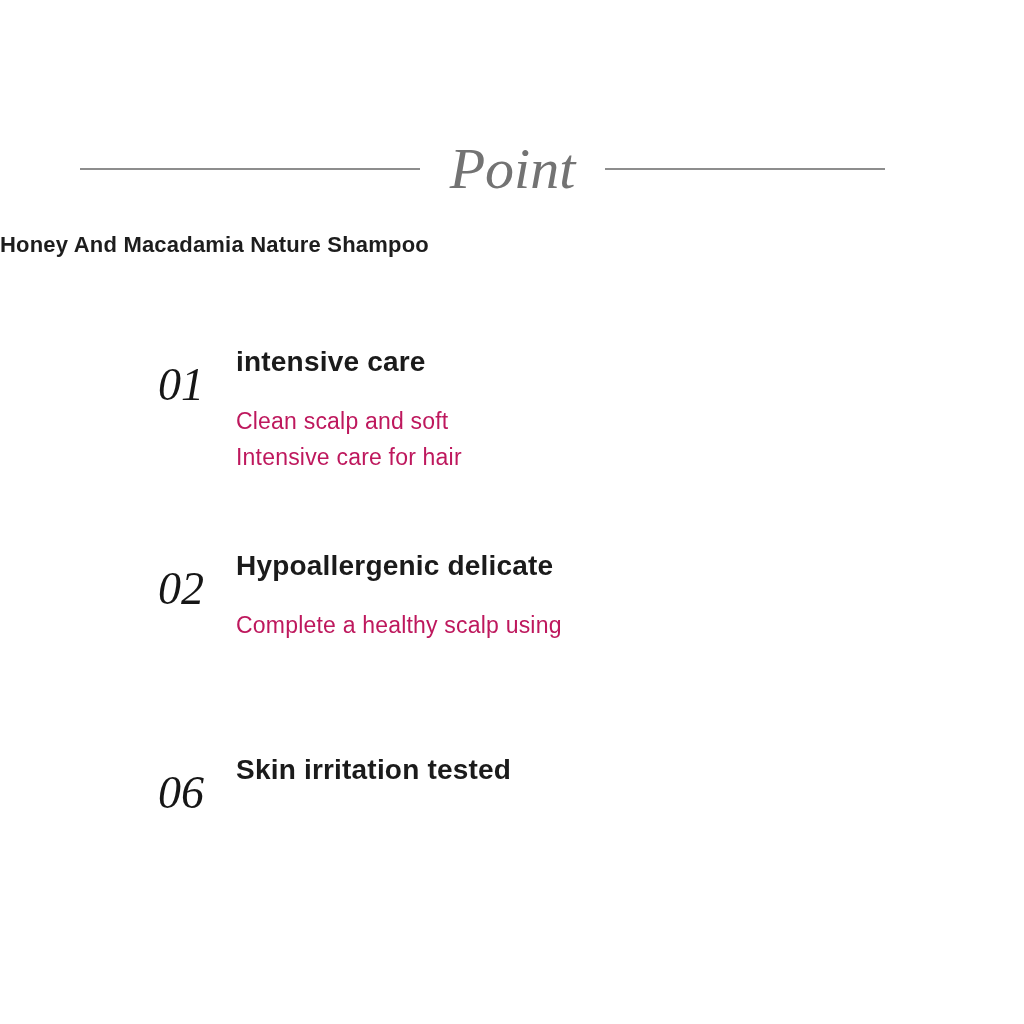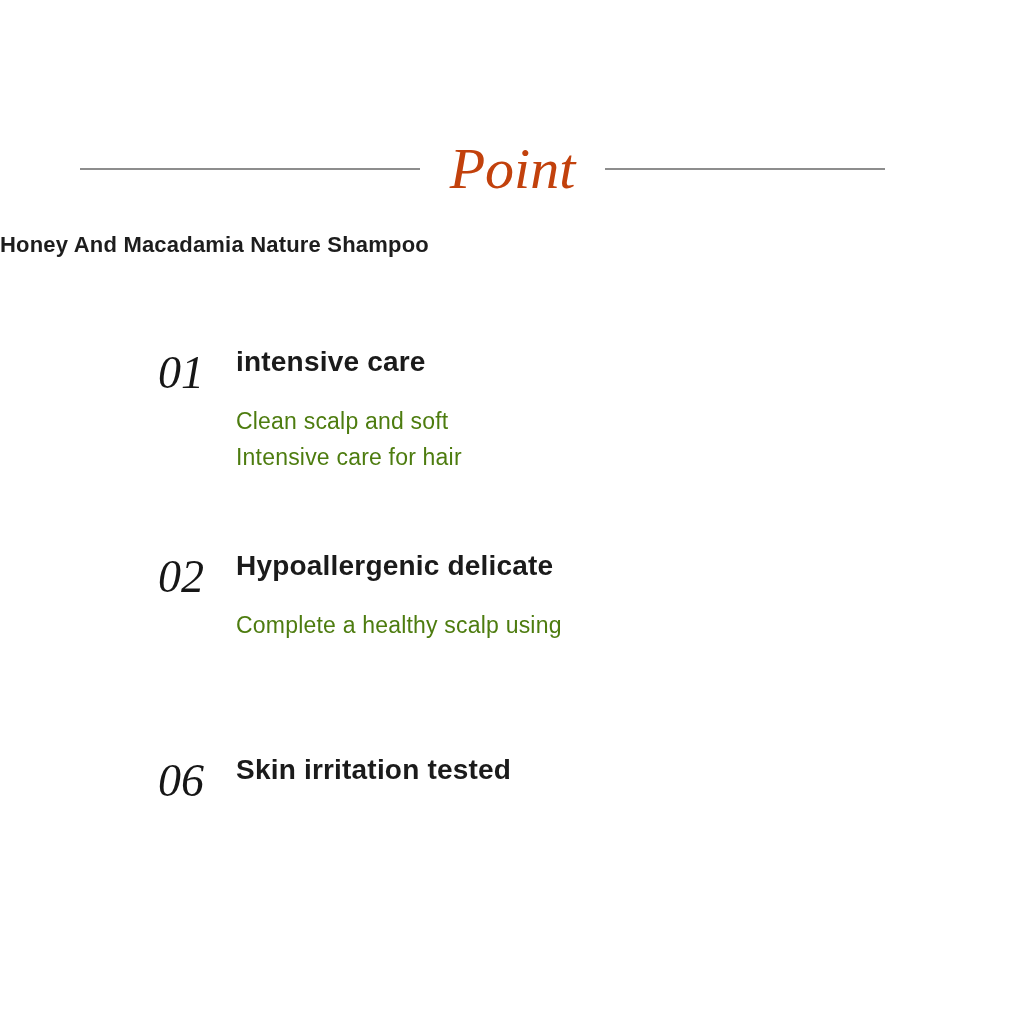--- a/index.html
+++ b/index.html
@@ -52,21 +52,21 @@
     flex: 1;
     height: 2px;
     background: #8d8d8d;
   }
   .point-title {
     margin: 0 30px;
     font-family: "Liberation Serif", serif;
     font-style: italic;
     font-size: 58px;
     line-height: 58px;
-    color: #c2410c;
+    color: #737373;
     white-space: nowrap;
   }
 
   
   .subtitle {
     position: absolute;
     left: 0;
     top: 232px;
     width: 100%;
     font-size: 22px;
@@ -82,21 +82,21 @@
     left: 236px;
     width: 700px;
   }
   .item-1 { top: 345px; }
   .item-2 { top: 549px; }
   .item-3 { top: 753px; }
 
   .num {
     position: absolute;
     left: -110px;
-    top: 5px;
+    top: 17px;
     width: 78px;
     text-align: right;
     font-family: "Liberation Serif", serif;
     font-style: italic;
     font-size: 46px;
     line-height: 46px;
     color: #161616;
   }
   .item-title {
     margin: 0;
@@ -104,21 +104,21 @@
     line-height: 34px;
     font-weight: 700;
     color: #1b1b1b;
     letter-spacing: 0.2px;
   }
   .item-desc {
     margin-top: 24px;
     font-size: 23px;
     line-height: 36px;
     font-weight: 400;
-    color: #4d7c0f;
+    color: #be185d;
     letter-spacing: 0.2px;
   }
 </style>
 </head>
 <body>
 
 <div class="canvas">
 
   <div class="logo-badge">
     <span class="logo-text">doer</span>

